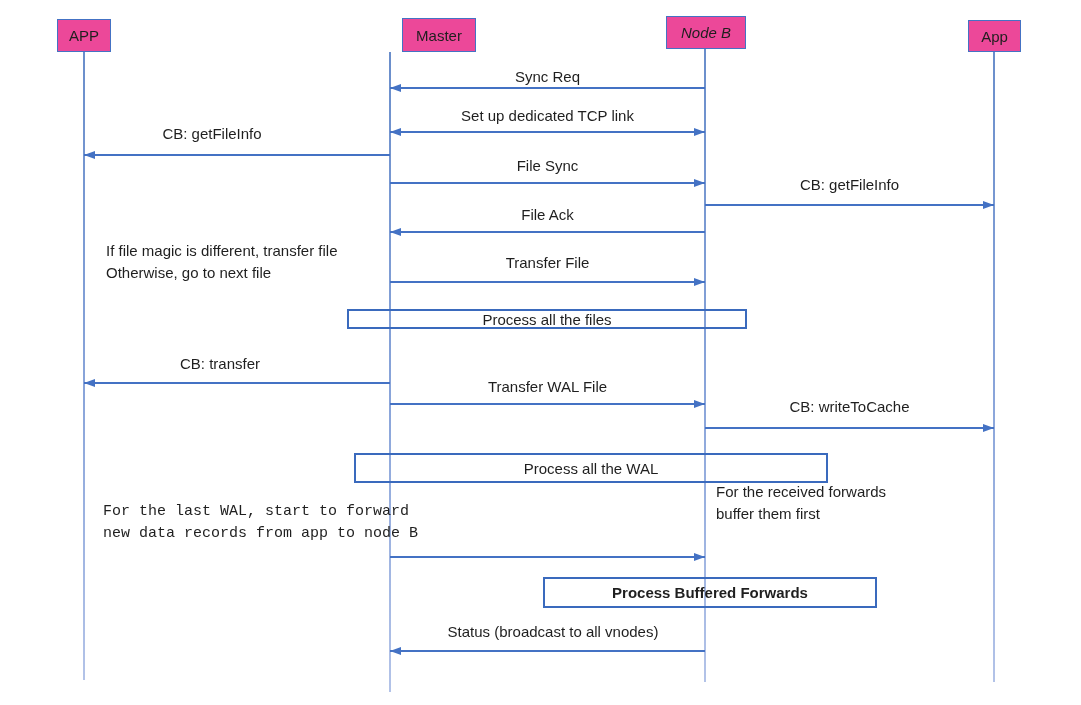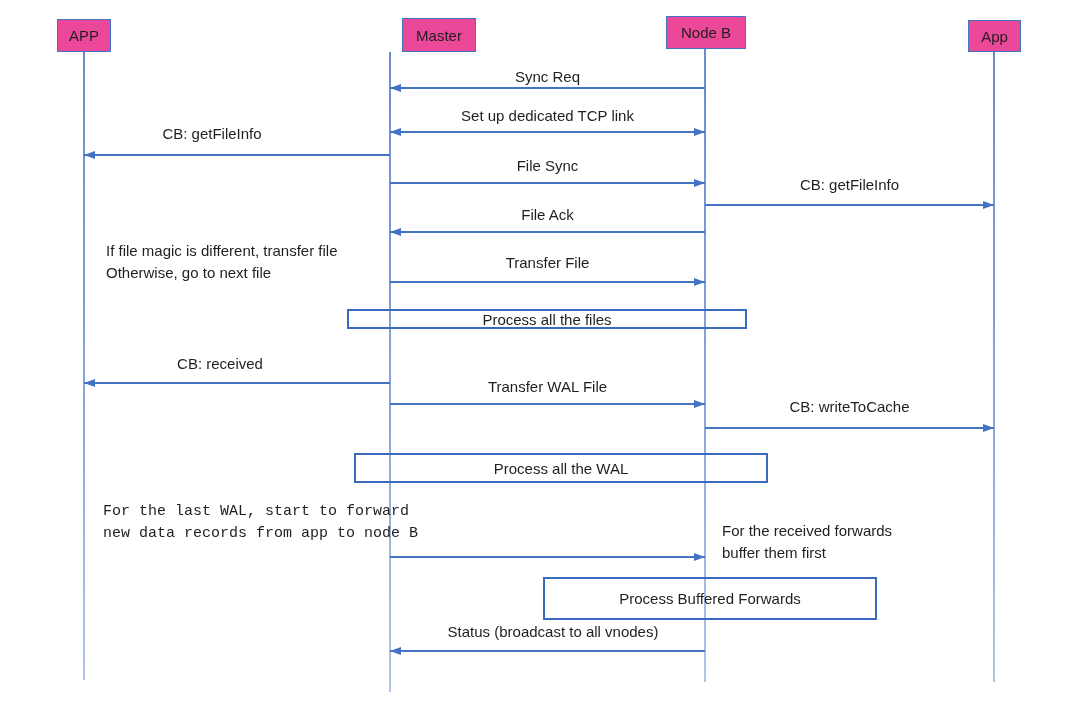--- a/index.html
+++ b/index.html
@@ -86,21 +86,21 @@
     <div class="lifeline" style="left: 83.2px; top: 52px; height: 628px;"></div>
     <div class="lifeline" style="left: 389.2px; top: 52px; height: 640px;"></div>
     <div class="lifeline" style="left: 704.2px; top: 49px; height: 633px;"></div>
     <div class="lifeline" style="left: 993.2px; top: 52px; height: 630px;"></div>
     <div class="actor-box" style="left: 57px; top: 19px; width: 54px; height: 33px;">
       <span>APP</span>
     </div>
     <div class="actor-box" style="left: 354px; top: 18px; width: 74px; height: 34px; margin-left: 48px;">
       <span>Master</span>
     </div>
-    <div class="actor-box" style="left: 666px; top: 16px; width: 80px; height: 33px;">
+    <div class="actor-box" style="left: 666px; top: 16px; width: 80px; height: 33px; font-style: italic;">
       <span>Node B</span>
     </div>
     <div class="actor-box" style="left: 968px; top: 20px; width: 53px; height: 32px;">
       <span>App</span>
     </div>
     <div class="msg-line" style="left: 390px; top: 87.2px; width: 315px;"></div>
     <div class="arrow-head left" style="top: 83.5px; left: 390px;"></div>
     <div class="msg-label" style="left: 387.5px; top: 68px;">Sync Req</div>
     <div class="msg-line" style="left: 390px; top: 131.2px; width: 315px;"></div>
     <div class="arrow-head right" style="top: 127.5px; left: 694px;"></div>
@@ -116,46 +116,46 @@
     <div class="arrow-head right" style="top: 200.5px; left: 983px;"></div>
     <div class="msg-label" style="left: 689.5px; top: 176px;">CB: getFileInfo</div>
     <div class="msg-line" style="left: 390px; top: 231.2px; width: 315px;"></div>
     <div class="arrow-head left" style="top: 227.5px; left: 390px;"></div>
     <div class="msg-label" style="left: 387.5px; top: 206px;">File Ack</div>
     <div class="msg-line" style="left: 390px; top: 281.2px; width: 315px;"></div>
     <div class="arrow-head right" style="top: 277.5px; left: 694px;"></div>
     <div class="msg-label" style="left: 387.5px; top: 254px;">Transfer File</div>
     <div class="msg-line" style="left: 84px; top: 382.2px; width: 306px;"></div>
     <div class="arrow-head left" style="top: 378.5px; left: 84px;"></div>
-    <div class="msg-label" style="left: 60px; top: 355px;">CB: received</div>
+    <div class="msg-label" style="left: 60px; top: 355px;">CB: transfer</div>
     <div class="msg-line" style="left: 390px; top: 403.2px; width: 315px;"></div>
     <div class="arrow-head right" style="top: 399.5px; left: 694px;"></div>
     <div class="msg-label" style="left: 387.5px; top: 378px;">Transfer WAL File</div>
     <div class="msg-line" style="left: 705px; top: 427.2px; width: 289px;"></div>
     <div class="arrow-head right" style="top: 423.5px; left: 983px;"></div>
     <div class="msg-label" style="left: 689.5px; top: 398px;">CB: writeToCache</div>
     <div class="msg-line" style="left: 390px; top: 556.2px; width: 315px;"></div>
     <div class="arrow-head right" style="top: 552.5px; left: 694px;"></div>
     <div class="msg-line" style="left: 390px; top: 650.2px; width: 315px;"></div>
     <div class="arrow-head left" style="top: 646.5px; left: 390px;"></div>
     <div class="msg-label" style="left: 393px; top: 623px;">Status (broadcast to all vnodes)</div>
     <div class="process-box" style="left: 347px; top: 309px; width: 400px; height: 20px;">
       <span>Process all the files</span>
     </div>
-    <div class="process-box" style="left: 354px; top: 453px; width: 414px; height: 30px;">
+    <div class="process-box" style="left: 354px; top: 453px; width: 474px; height: 30px;">
       <span>Process all the WAL</span>
     </div>
-    <div class="process-box" style="left: 543px; top: 577px; width: 334px; height: 43px;">
+    <div class="process-box" style="left: 543px; top: 577px; width: 334px; height: 31px; font-weight: bold;">
       <span>Process Buffered Forwards</span>
     </div>
     <div class="note" style="left: 106px; top: 240px;">
       <div>If file magic is different, transfer file</div>
       <div>Otherwise, go to next file</div>
     </div>
     <div class="note" style="left: 103px; top: 501px; font-family: Liberation Mono, monospace;">
       <div>For the last WAL, start to forward</div>
       <div>new data records from app to node B</div>
     </div>
-    <div class="note" style="left: 716px; top: 520px; margin-left: 6px;">
+    <div class="note" style="left: 716px; top: 481px;">
       <div>For the received forwards</div>
       <div>buffer them first</div>
     </div>
   </div>
 
 </body></html>

